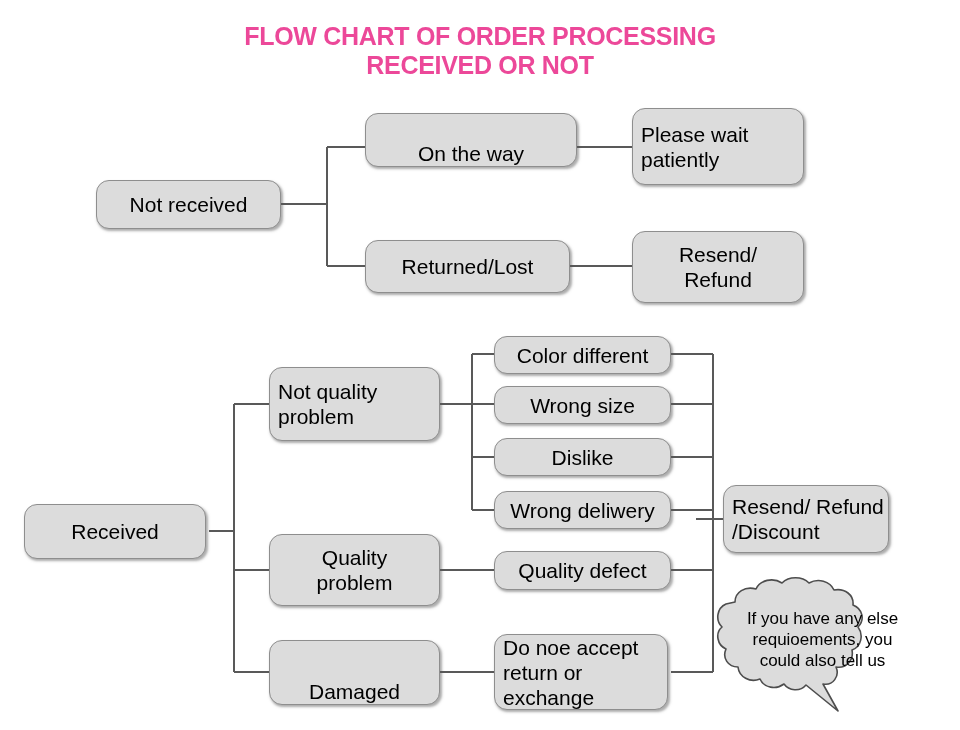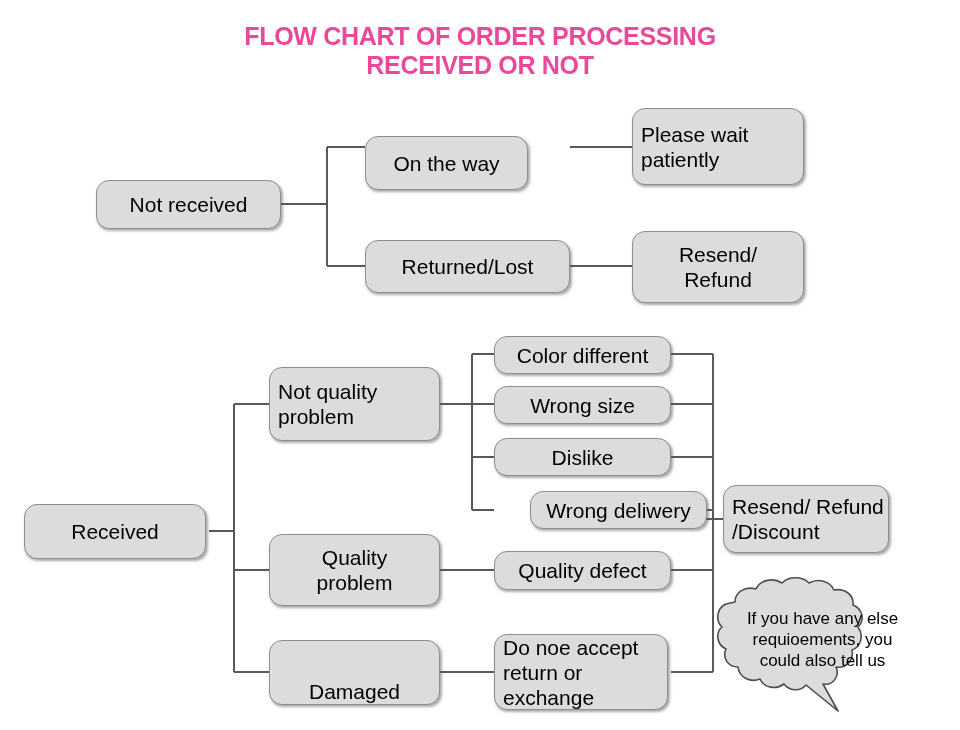--- a/index.html
+++ b/index.html
@@ -134,21 +134,21 @@
   </g>
 </svg>
 
 <div class="chart-title">FLOW CHART OF ORDER PROCESSING
 RECEIVED OR NOT</div>
 
 <div class="node align-center" style="left:96px; top:180px; width:185px; height:49px;">
   <span class="node-label">Not received</span>
 </div>
 
-<div class="node align-center" style="left:365px; top:136px; width:163px; height:54px;">
+<div class="node align-center" style="left:365px; top:113px; width:212px; height:54px;justify-content:flex-end;">
   <span class="node-label">On the way</span>
 </div>
 
 <div class="node align-left" style="left:632px; top:108px; width:172px; height:77px;">
   <span class="node-label">Please wait
 patiently</span>
 </div>
 
 <div class="node align-center" style="left:365px; top:240px; width:205px; height:53px;">
   <span class="node-label">Returned/Lost</span>
@@ -182,21 +182,21 @@
 </div>
 
 <div class="node align-center" style="left:494px; top:386px; width:177px; height:38px;">
   <span class="node-label">Wrong size</span>
 </div>
 
 <div class="node align-center" style="left:494px; top:438px; width:177px; height:38px;">
   <span class="node-label">Dislike</span>
 </div>
 
-<div class="node align-center" style="left:494px; top:491px; width:177px; height:38px;margin-left:36px;">
+<div class="node align-center" style="left:494px; top:491px; width:177px; height:38px;">
   <span class="node-label">Wrong deliwery</span>
 </div>
 
 <div class="node align-center" style="left:494px; top:551px; width:177px; height:39px;">
   <span class="node-label">Quality defect</span>
 </div>
 
 <div class="node align-left" style="left:494px; top:634px; width:174px; height:76px;">
   <span class="node-label">Do noe accept
 return or

